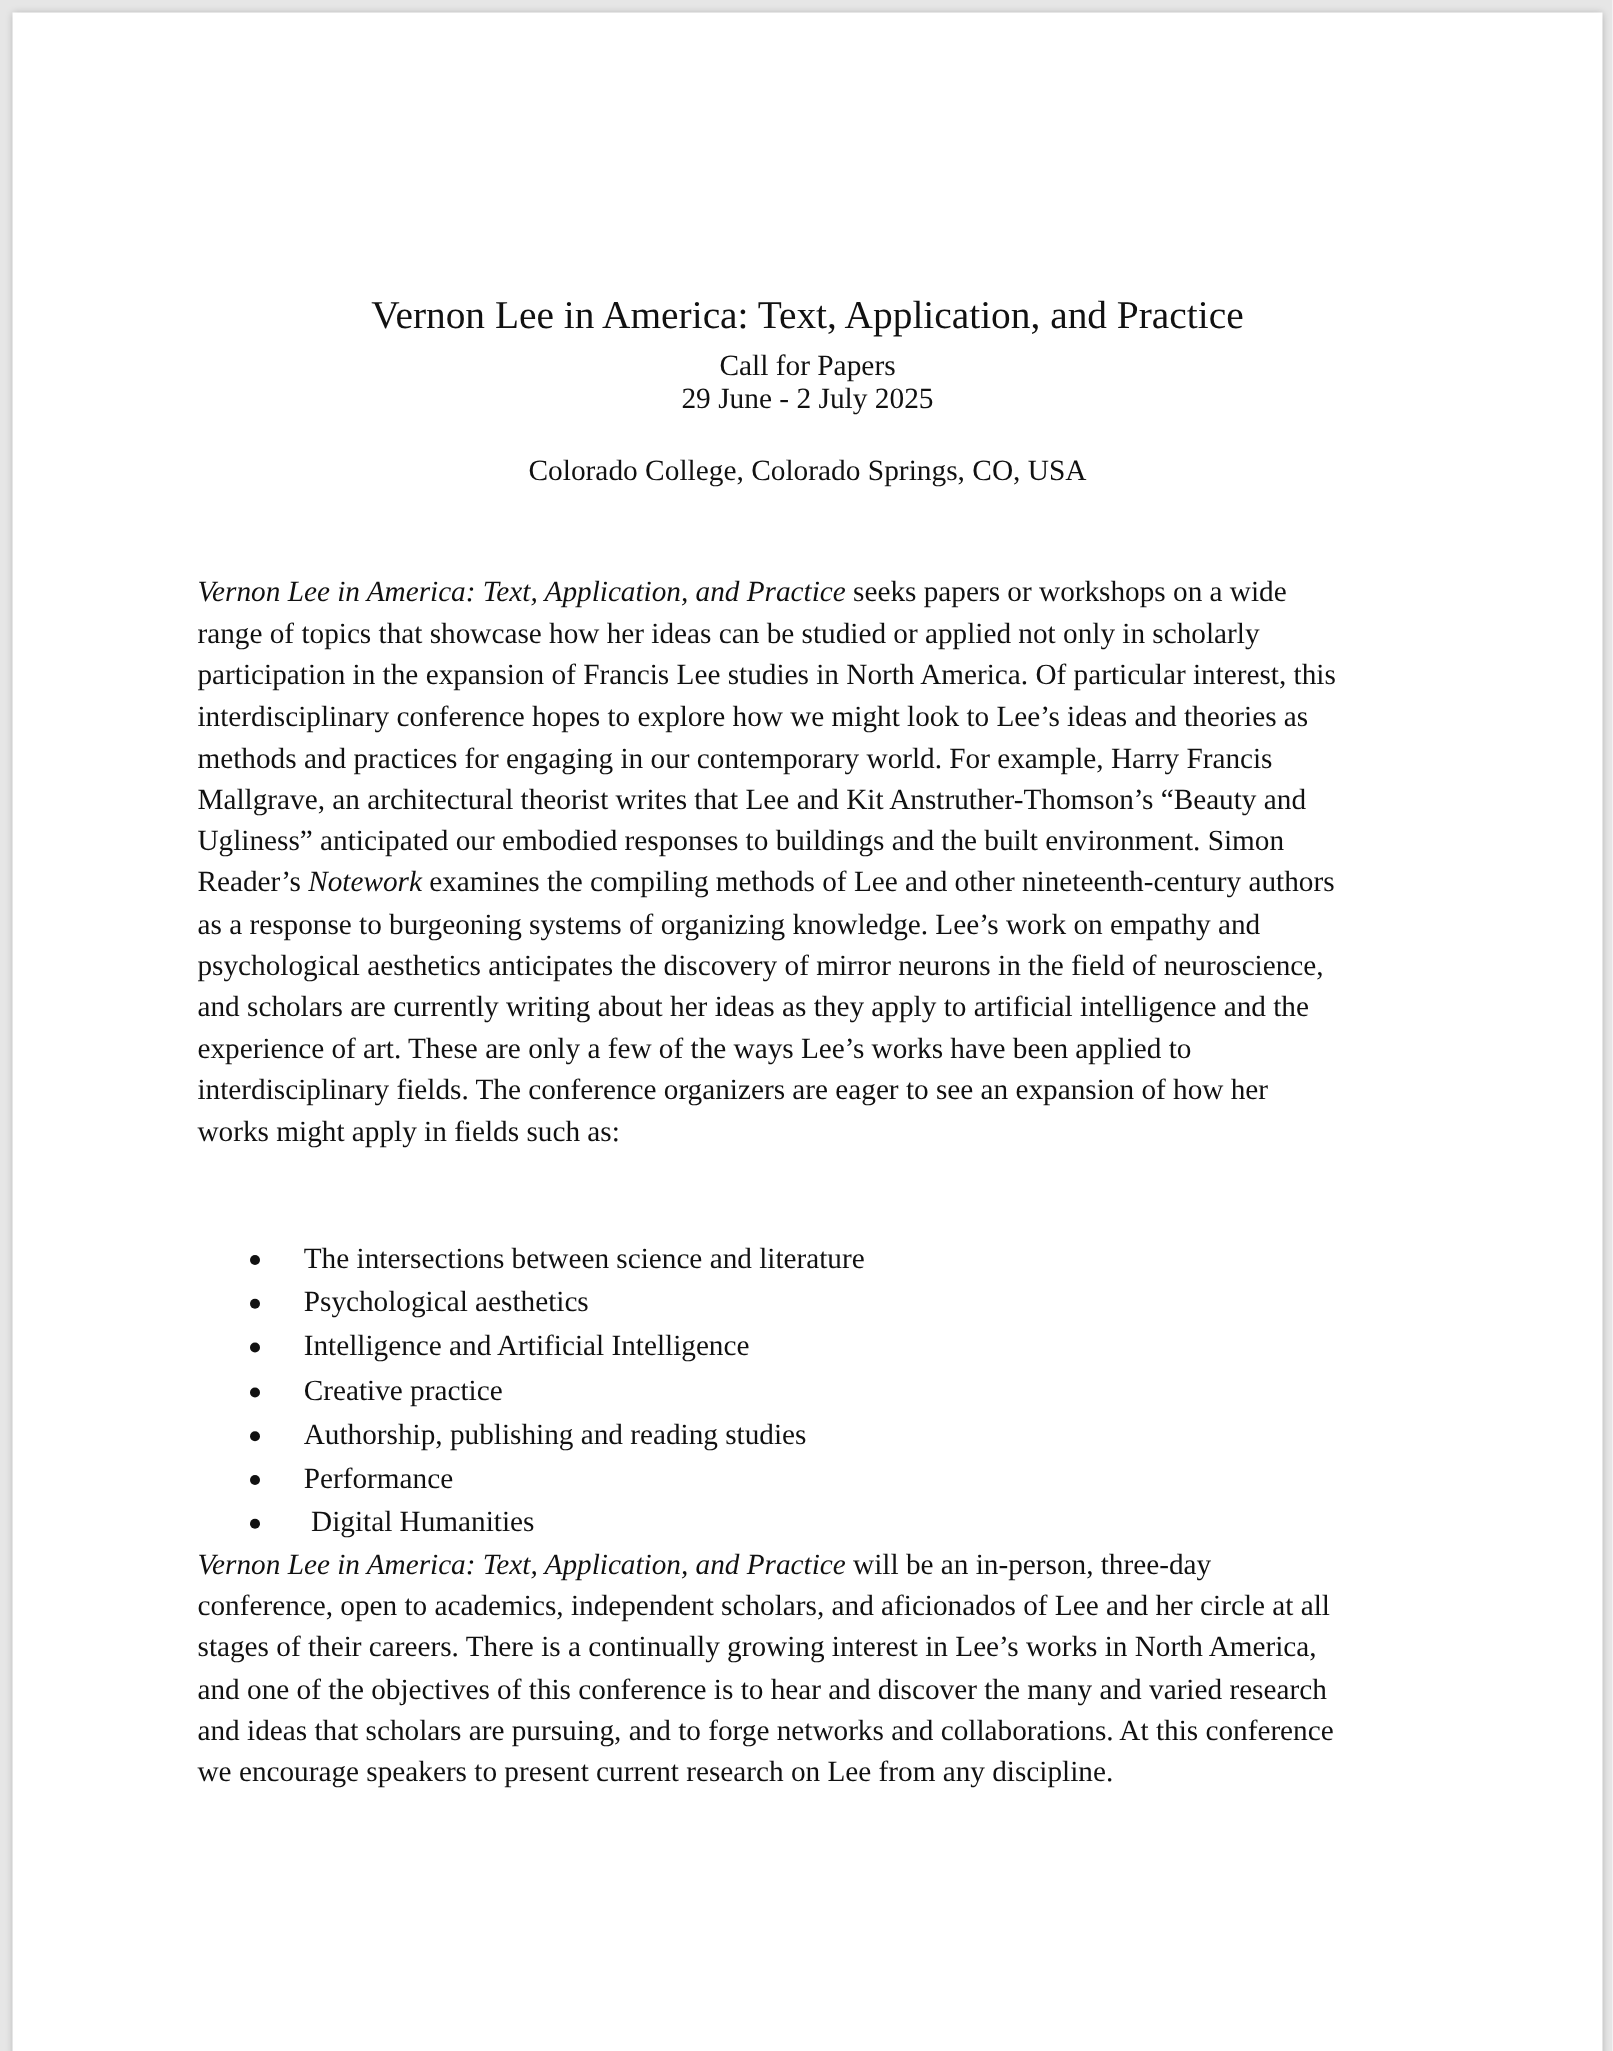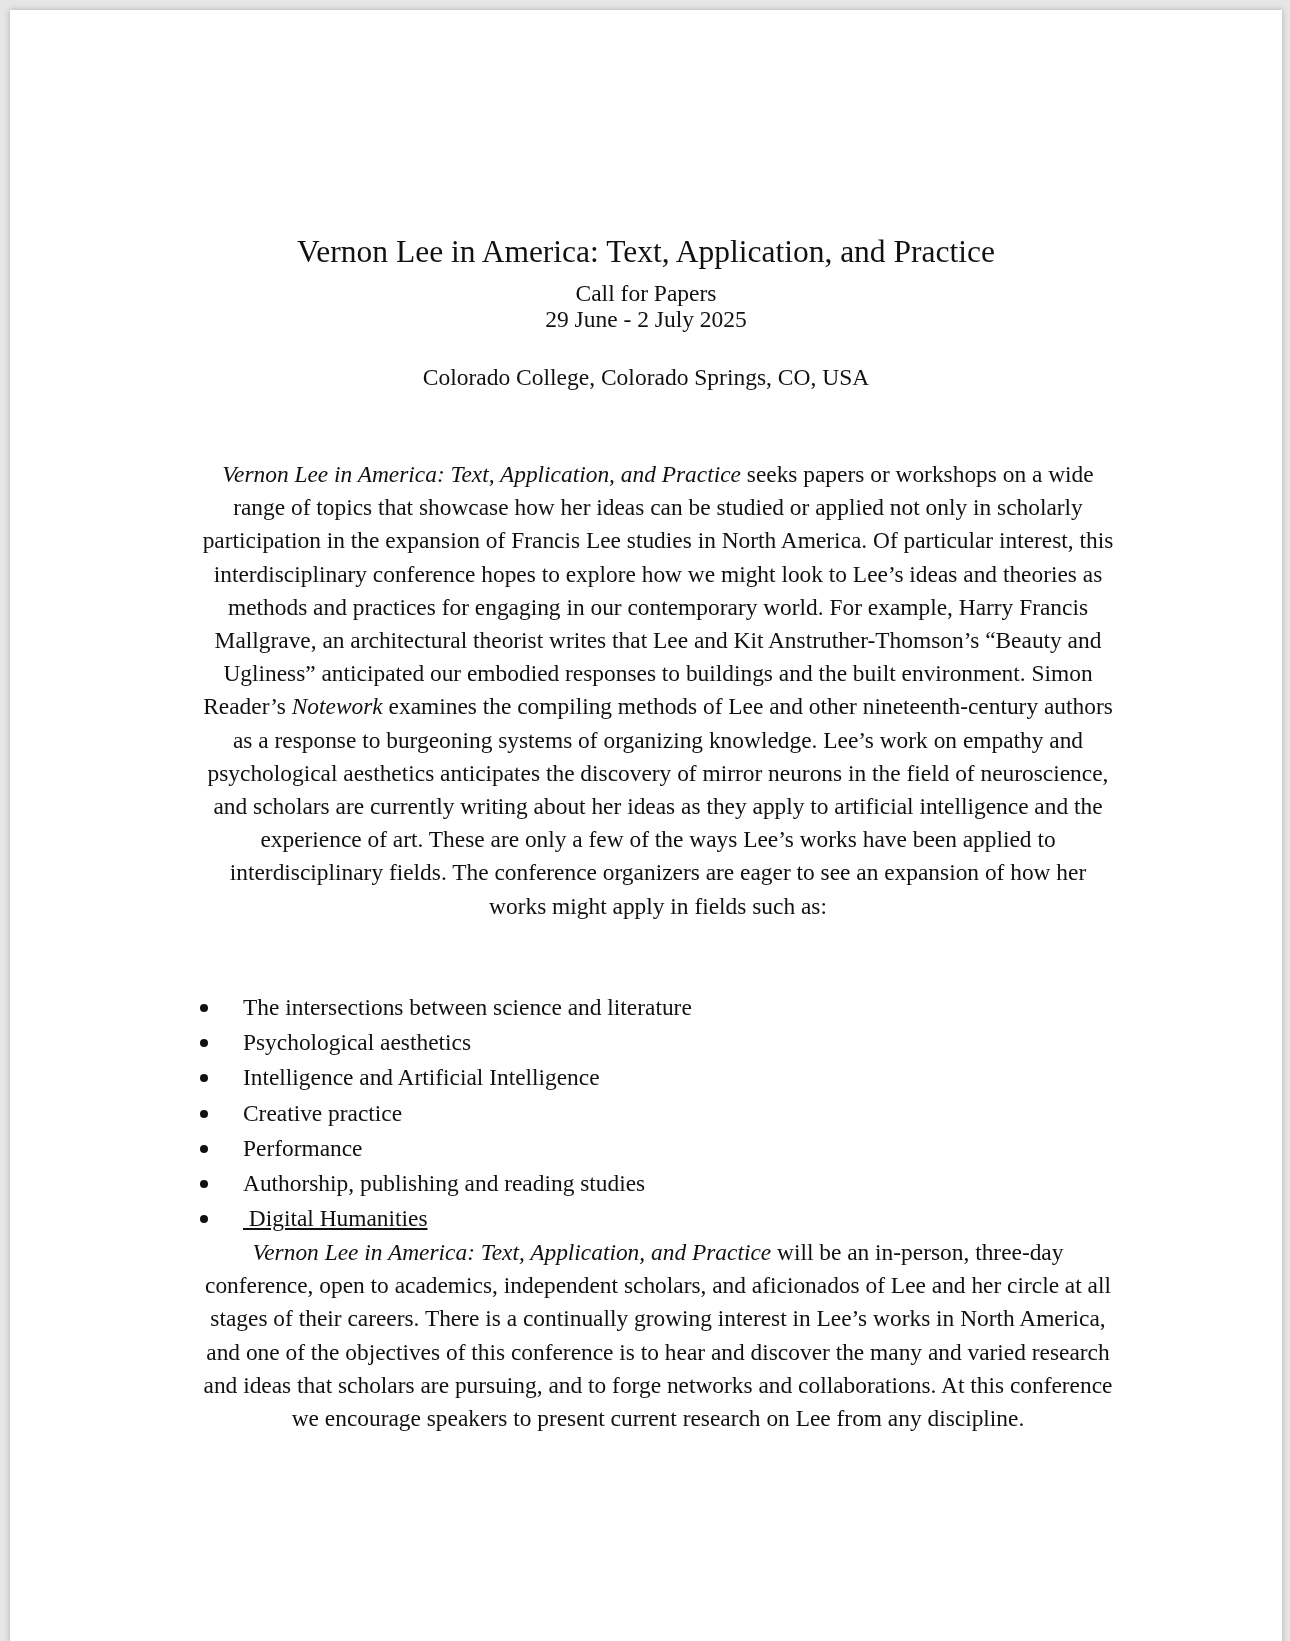--- a/index.html
+++ b/index.html
@@ -21,21 +21,20 @@
     text-align: center; font-size: 31.5px; line-height: 40px;
   }
   .subtitle {
     position: absolute; left: 0; width: 100%;
     text-align: center; font-size: 23.5px; line-height: 26px;
   }
   .para {
     position: absolute; left: 148px; width: 1000px;
     font-size: 23.4px; line-height: 33.2px;
     white-space: nowrap;
-    text-align: center;
   }
   .para .ln { display: block; }
   .para i { font-style: italic; }
   .list {
     position: absolute; left: 148px; top: 980px;
     margin: 0; padding: 0; list-style: none;
     font-size: 23.4px; line-height: 35.2px;
   }
   .list li { position: relative; padding-left: 85px; white-space: nowrap; }
   .list li .bullet {
@@ -69,23 +68,23 @@
     <span class="ln">experience of art.  These are only a few of the ways Lee’s works have been applied to</span>
     <span class="ln">interdisciplinary fields. The conference organizers are eager to see an expansion of how her</span>
     <span class="ln">works might apply in fields such as:</span>
   </div>
 
   <ul class="list">
     <li><span class="bullet"></span><span>The intersections between science and literature</span></li>
     <li><span class="bullet"></span><span>Psychological aesthetics</span></li>
     <li><span class="bullet"></span><span>Intelligence and Artificial Intelligence</span></li>
     <li><span class="bullet"></span><span>Creative practice</span></li>
+    <li><span class="bullet"></span><span>Authorship, publishing and reading studies</span></li>
     <li><span class="bullet"></span><span>Performance</span></li>
-    <li><span class="bullet"></span><span>Authorship, publishing and reading studies</span></li>
-    <li><span class="bullet"></span><span style="white-space:pre;text-decoration:underline;"> Digital Humanities</span></li>
+    <li><span class="bullet"></span><span style="white-space:pre;"> Digital Humanities</span></li>
   </ul>
 
   <div class="para" style="top:1226px;">
     <span class="ln"><i>Vernon Lee in America: Text, Application, and Practice</i><span> will be an in-person, three-day</span></span>
     <span class="ln">conference, open to academics, independent scholars, and aficionados of Lee and her circle at all</span>
     <span class="ln">stages of their careers. There is a continually growing interest in Lee’s works in North America,</span>
     <span class="ln">and one of the objectives of this conference is to hear and discover the many and varied research</span>
     <span class="ln">and ideas that scholars are pursuing, and to forge networks and collaborations. At this conference</span>
     <span class="ln">we encourage speakers to present current research on Lee from any discipline.</span>
   </div>

